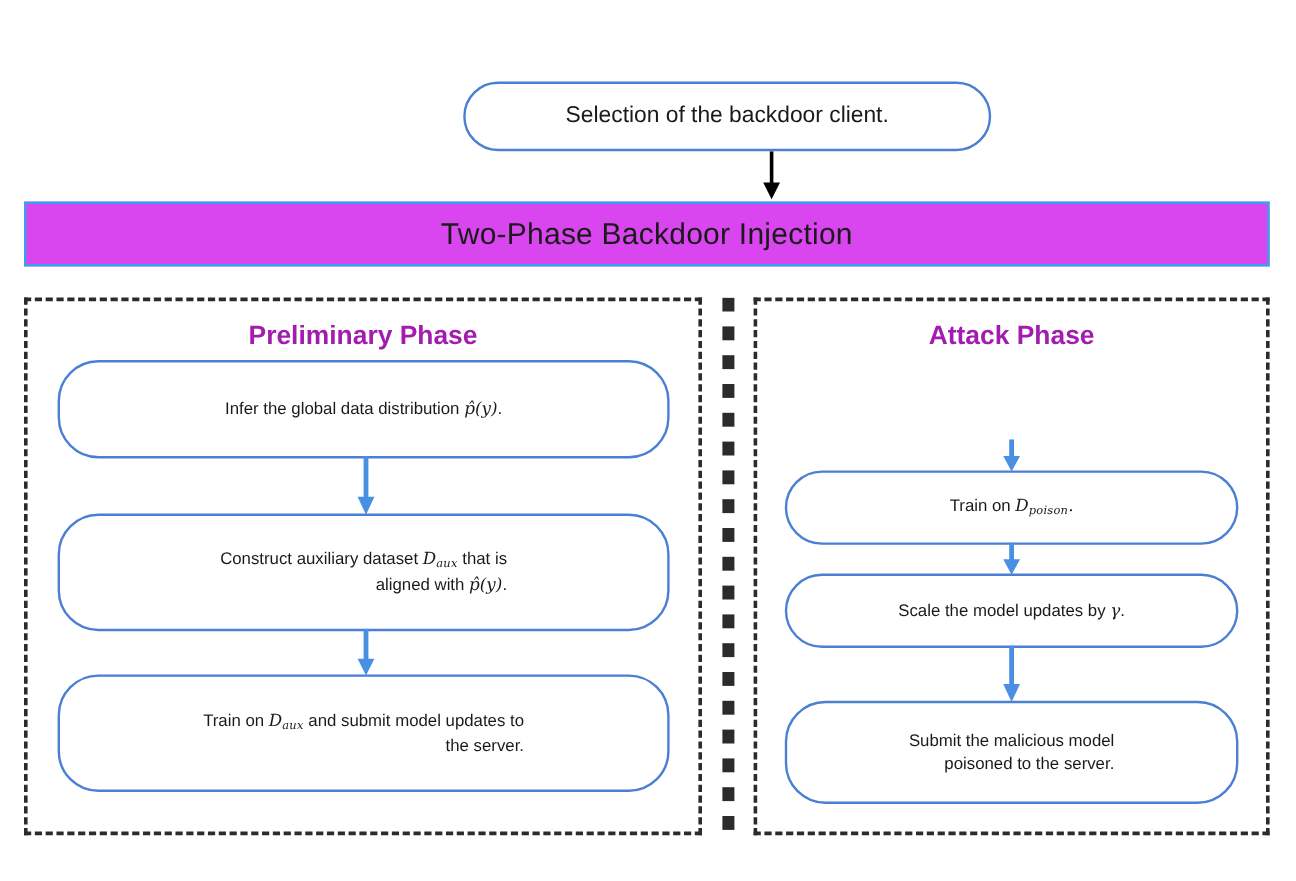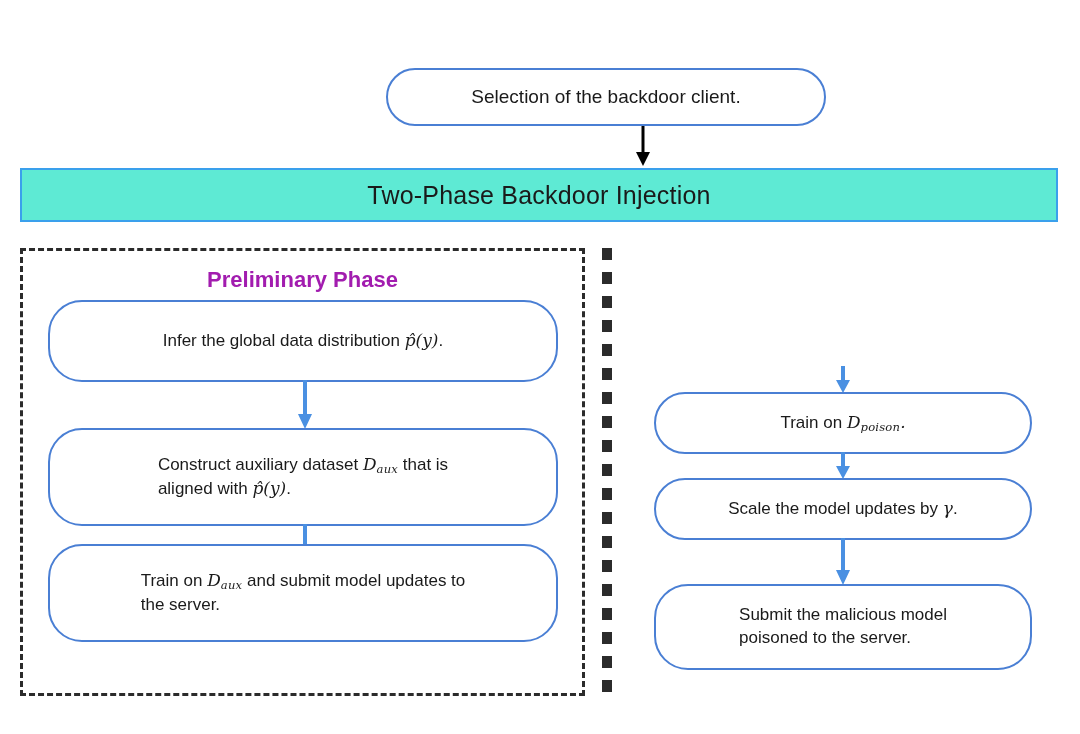--- a/index.html
+++ b/index.html
@@ -54,21 +54,21 @@
   }
 
   
   .banner {
     position: absolute;
     left: 20px;
     top: 168px;
     width: 1038px;
     height: 54px;
     border: 2px solid #3aa0ec;
-    background: #5eead4;
+    background: #d946ef;
     box-sizing: border-box;
     display: flex;
     align-items: center;
     justify-content: center;
     font-size: 25px;
     letter-spacing: 0.2px;
     color: #1a1a1a;
   }
 
   
@@ -117,32 +117,32 @@
   
   .node {
     position: absolute;
     border: 2px solid #4a7fd4;
     border-radius: 34px;
     background: #ffffff;
     box-sizing: border-box;
     display: flex;
     align-items: center;
     justify-content: center;
-    text-align: left;
-    font-size: 17px;
+    text-align: right;
+    font-size: 14px;
     line-height: 1.35;
     color: #1a1a1a;
     padding: 4px 18px;
   }
   .node .txt { display: block; }
 
   
   .l1 { left: 48px;  top: 300px; width: 510px; height: 82px; }
   .l2 { left: 48px;  top: 428px; width: 510px; height: 98px; }
-  .l3 { left: 48px;  top: 544px; width: 510px; height: 98px; padding-left: 18px; }
+  .l3 { left: 48px;  top: 562px; width: 510px; height: 98px; padding-left: 18px; }
 
   
   .r1 { left: 654px; top: 306px; width: 378px; height: 62px; }
   .r2 { left: 654px; top: 392px; width: 378px; height: 62px; }
   .r3 { left: 654px; top: 478px; width: 378px; height: 62px; }
   .r4 { left: 654px; top: 584px; width: 378px; height: 86px; }
 
   
   .arrow-blue {
     position: absolute;
@@ -192,20 +192,23 @@
   </svg>
 
   <div class="banner">
     <span>Two-Phase Backdoor Injection</span>
   </div>
 
   <div class="phase-box phase-left">
     <div class="phase-title">Preliminary Phase</div>
   </div>
 
+  <div class="phase-box phase-right">
+    <div class="phase-title">Attack Phase</div>
+  </div>
 
   <div class="divider"></div>
 
   <div class="node l1">
     <span class="txt">
       <span>Infer the global data distribution</span>
       <span class="phat mathit">p̂(y)</span><span>.</span>
     </span>
   </div>
 

